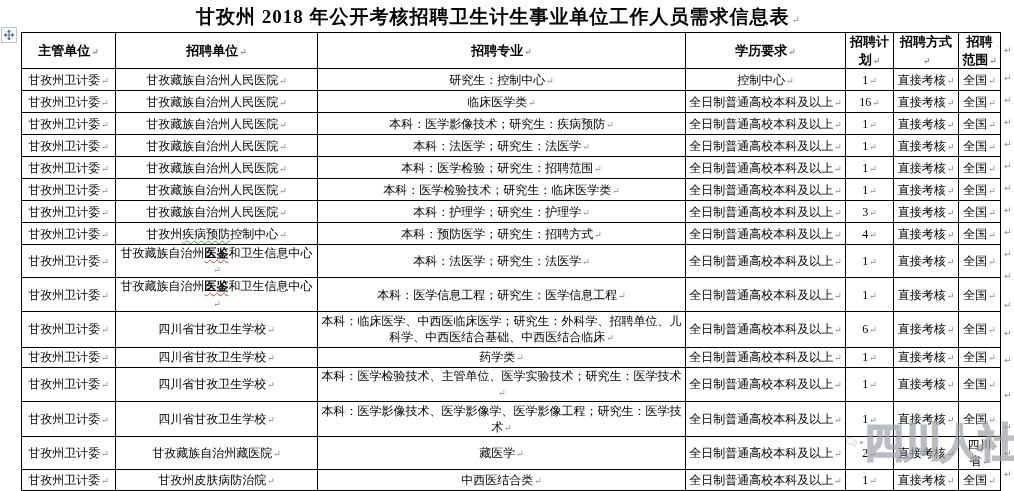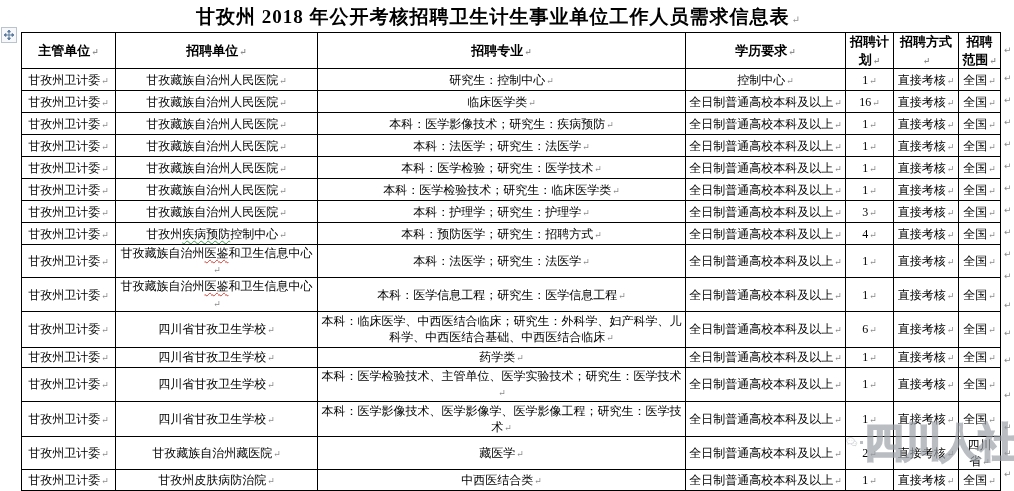--- a/index.html
+++ b/index.html
@@ -29,21 +29,21 @@
     border:1px solid var(--border,#000);
     text-align:center;vertical-align:middle;
     font-size:12px;line-height:1.35;
     padding:0 3px;overflow:hidden;
     font-family:inherit;
   }
   table.doc-table th{font-size:13px;font-weight:bold;padding:0 2px;}
   td.c6, th.h6{padding:0 5px;}
   .celltext{position:relative;}
   .celltext::after{content:"\21B5";color:var(--pilcrow,#8c8c8c);font-size:9px;margin-left:1px;vertical-align:0;}
-  u.wavy-red{text-decoration-line:underline;text-decoration-style:wavy;text-decoration-color:#d23b2e;text-decoration-thickness:1px;text-underline-offset:2px;}
+  u.wavy-red{text-decoration-line:underline;text-decoration-style:wavy;text-decoration-color:#d23b2e;text-decoration-thickness:1px;text-underline-offset:2px;font-weight:bold;}
   u.wavy-green{text-decoration-line:underline;text-decoration-style:wavy;text-decoration-color:#3a9b4a;text-decoration-thickness:1px;text-underline-offset:2px;}
   .rowend{
     position:absolute;left:1004px;width:10px;height:12px;
     color:var(--pilcrow,#8c8c8c);font-size:9px;line-height:12px;
     font-family:"DejaVu Sans",sans-serif;
   }
   .watermark{
     position:absolute;left:846px;top:416px;width:170px;height:52px;
     display:flex;align-items:center;opacity:.68;pointer-events:none;z-index:5;
   }
@@ -126,21 +126,21 @@
         <td class="c1"><span class="celltext">甘孜藏族自治州人民医院</span></td>
         <td class="c2"><span class="celltext">本科：法医学；研究生：法医学</span></td>
         <td class="c3"><span class="celltext">全日制普通高校本科及以上</span></td>
         <td class="c4"><span class="celltext">1</span></td>
         <td class="c5"><span class="celltext">直接考核</span></td>
         <td class="c6"><span class="celltext">全国</span></td>
       </tr>
       <tr style="height: 22px;">
         <td class="c0"><span class="celltext">甘孜州卫计委</span></td>
         <td class="c1"><span class="celltext">甘孜藏族自治州人民医院</span></td>
-        <td class="c2"><span class="celltext">本科：医学检验；研究生：医学技术</span></td>
+        <td class="c2"><span class="celltext">本科：医学检验；研究生：招聘范围</span></td>
         <td class="c3"><span class="celltext">全日制普通高校本科及以上</span></td>
         <td class="c4"><span class="celltext">1</span></td>
         <td class="c5"><span class="celltext">直接考核</span></td>
         <td class="c6"><span class="celltext">全国</span></td>
       </tr>
       <tr style="height: 22px;">
         <td class="c0"><span class="celltext">甘孜州卫计委</span></td>
         <td class="c1"><span class="celltext">甘孜藏族自治州人民医院</span></td>
         <td class="c2"><span class="celltext">本科：医学检验技术；研究生：临床医学类</span></td>
         <td class="c3"><span class="celltext">全日制普通高校本科及以上</span></td>
@@ -180,21 +180,21 @@
         <td class="c1"><span class="celltext">甘孜藏族自治州<u class="wavy-red">医鉴</u>和卫生信息中心</span></td>
         <td class="c2"><span class="celltext">本科：医学信息工程；研究生：医学信息工程</span></td>
         <td class="c3"><span class="celltext">全日制普通高校本科及以上</span></td>
         <td class="c4"><span class="celltext">1</span></td>
         <td class="c5"><span class="celltext">直接考核</span></td>
         <td class="c6"><span class="celltext">全国</span></td>
       </tr>
       <tr style="height: 36px;">
         <td class="c0"><span class="celltext">甘孜州卫计委</span></td>
         <td class="c1"><span class="celltext">四川省甘孜卫生学校</span></td>
-        <td class="c2"><span class="celltext">本科：临床医学、中西医结合临床；研究生：外科学、妇产科学、儿科学、中西医结合基础、中西医结合临床</span></td>
+        <td class="c2"><span class="celltext">本科：临床医学、中西医临床医学；研究生：外科学、招聘单位、儿科学、中西医结合基础、中西医结合临床</span></td>
         <td class="c3"><span class="celltext">全日制普通高校本科及以上</span></td>
         <td class="c4"><span class="celltext">6</span></td>
         <td class="c5"><span class="celltext">直接考核</span></td>
         <td class="c6"><span class="celltext">全国</span></td>
       </tr>
       <tr style="height: 20px;">
         <td class="c0"><span class="celltext">甘孜州卫计委</span></td>
         <td class="c1"><span class="celltext">四川省甘孜卫生学校</span></td>
         <td class="c2"><span class="celltext">药学类</span></td>
         <td class="c3"><span class="celltext">全日制普通高校本科及以上</span></td>

